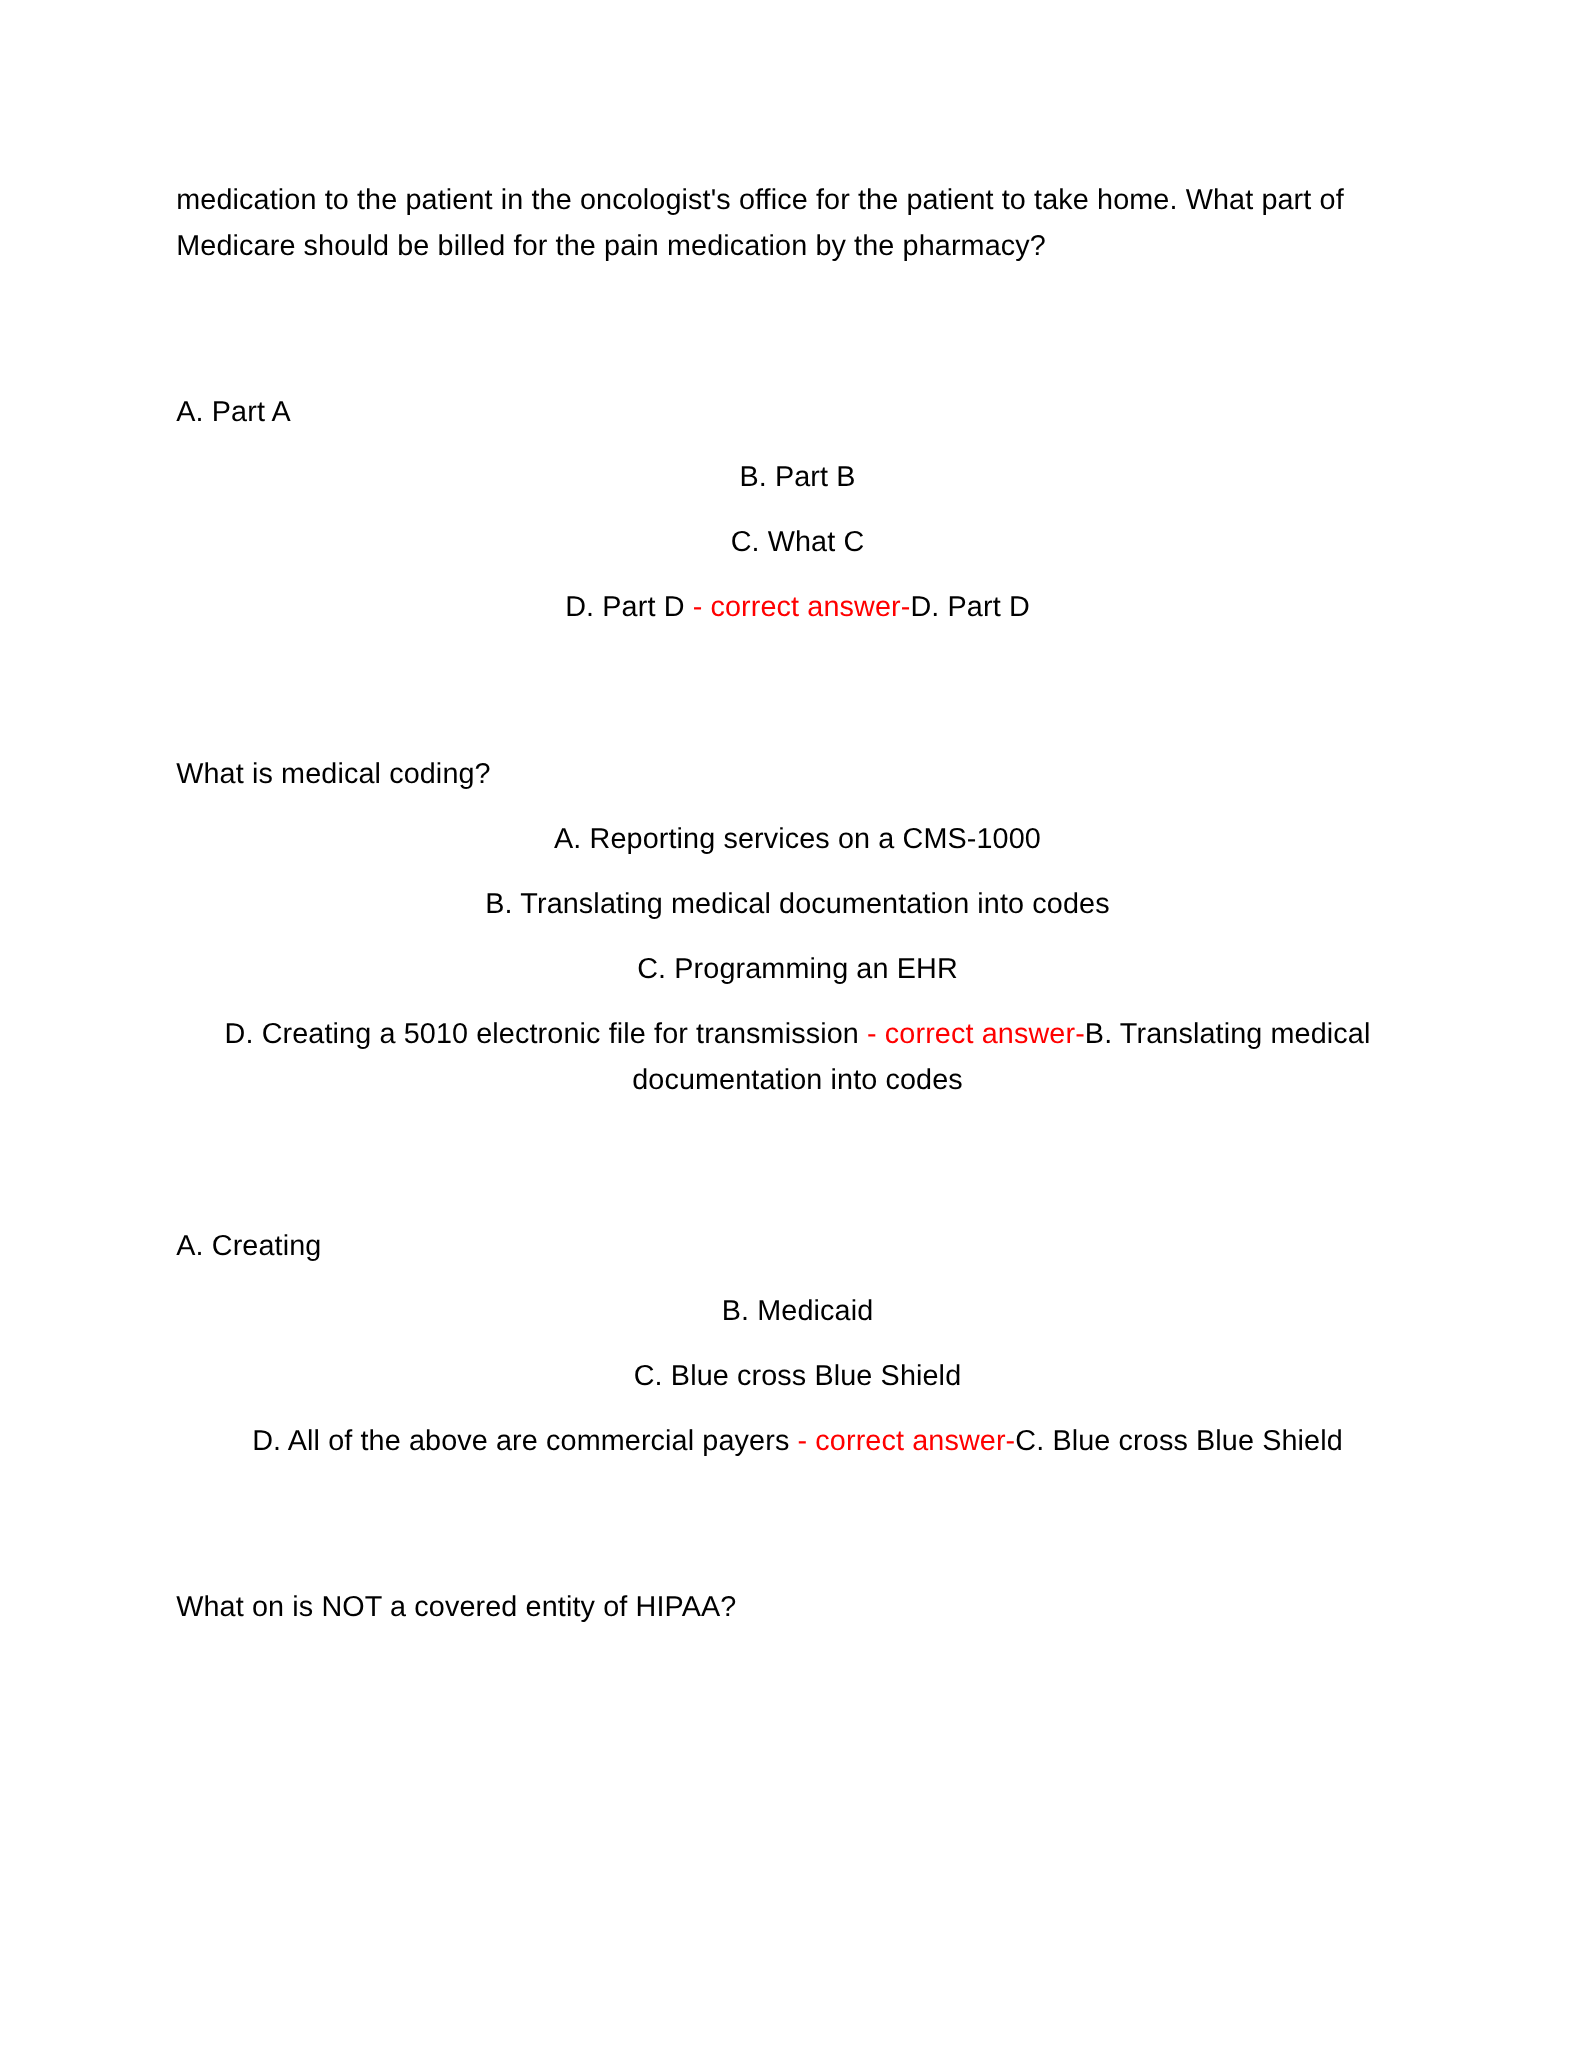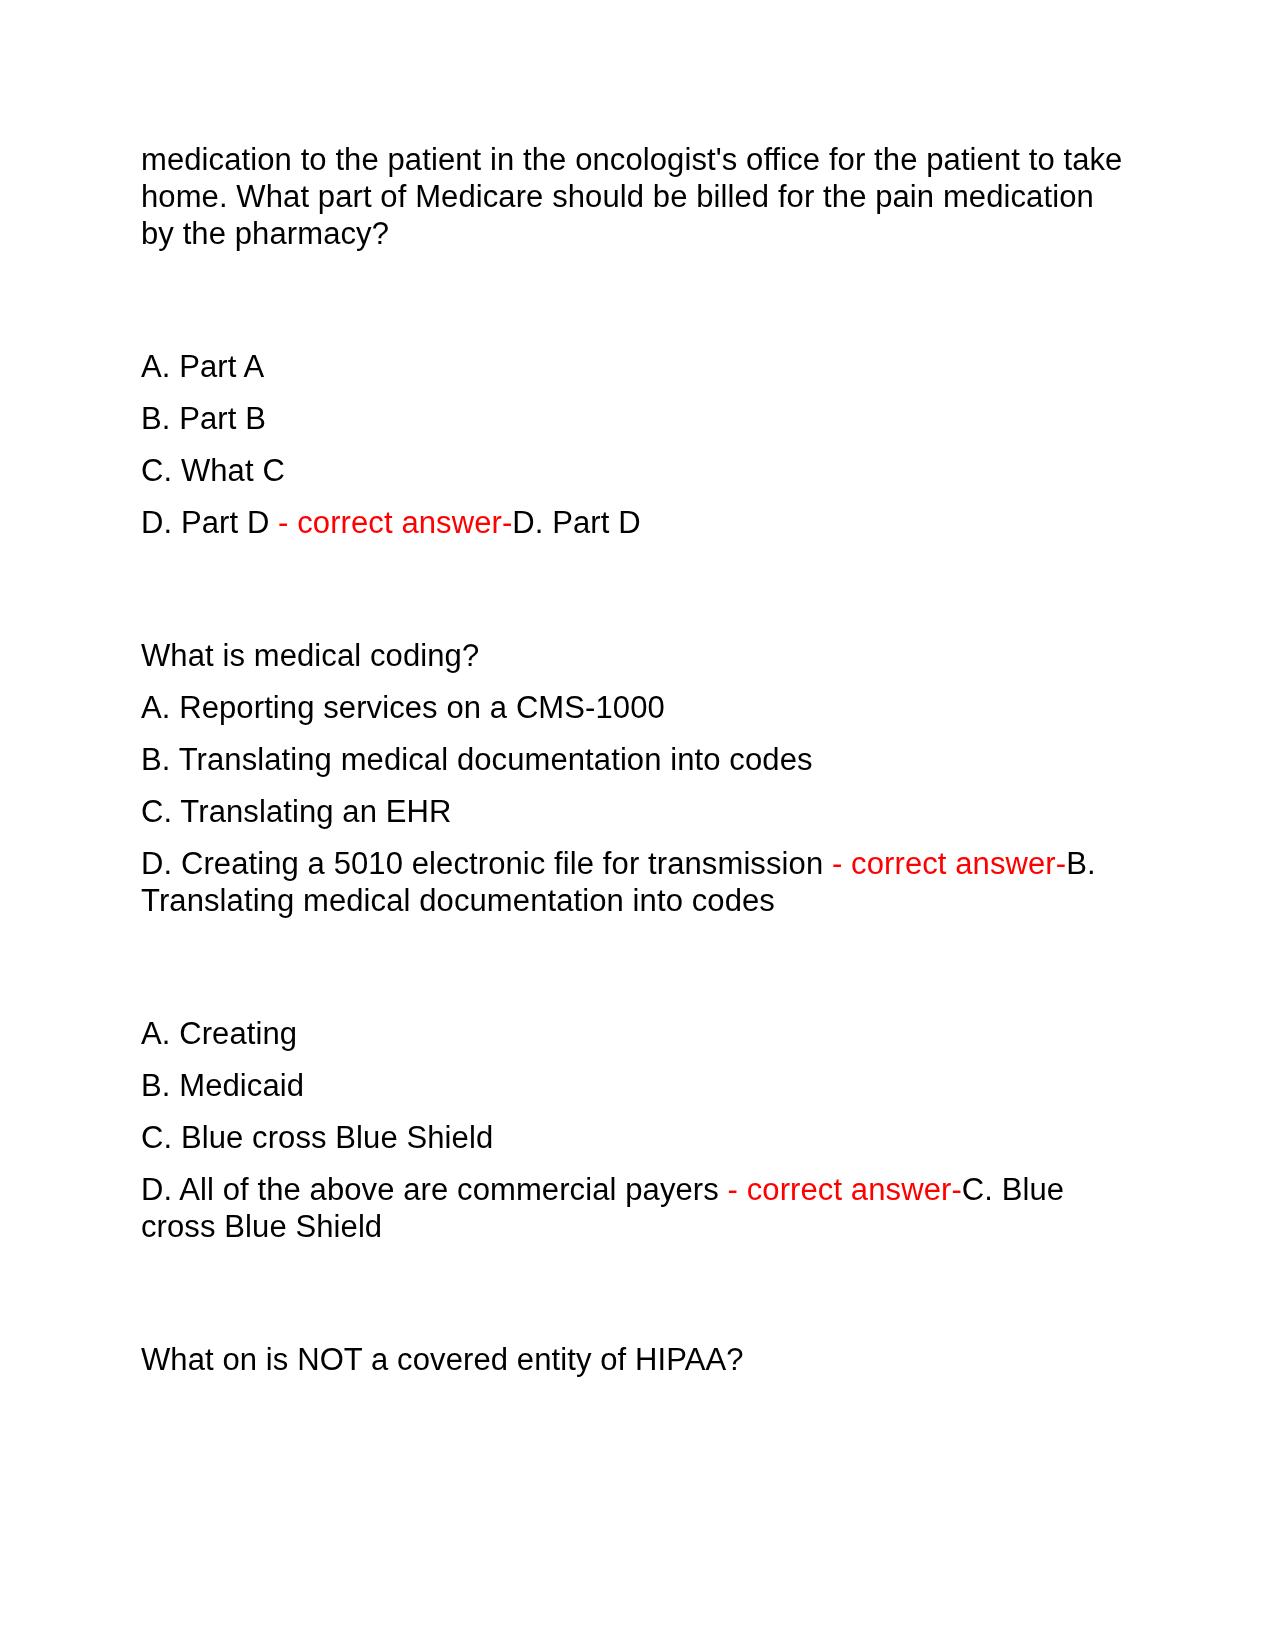--- a/index.html
+++ b/index.html
@@ -12,46 +12,46 @@
     width: 1275px;
     min-height: 1650px;
     margin: 0 auto;
     background: #ffffff;
     box-sizing: border-box;
     padding: 141px 140px 60px 141px;
     font-family: "Liberation Sans", "DejaVu Sans", sans-serif;
     color: #000000;
   }
   .doc-block {
-    font-size: 31px;
+    font-size: 23px;
     line-height: 37px;
     margin: 0;
     padding: 0;
     letter-spacing: 0.1px;
   }
   .doc-block.gap-none { margin-top: 0; }
-  .doc-block.gap-normal { margin-top: 15px; }
+  .doc-block.gap-normal { margin-top: 15px; text-align: center; }
   .doc-block.gap-large { margin-top: 96px; }
   .seg-default { color: #000000; }
   .seg-highlight {  }
 </style>
 </head>
 <body>
 
 <div class="page">
   <div id="doc">
       <p class="doc-block gap-none"><span class="seg-default">medication to the patient in the oncologist's office for the patient to take home. What part of Medicare should be billed for the pain medication by the pharmacy?</span></p>
       <p class="doc-block gap-large"><span class="seg-default">A. Part A</span></p>
       <p class="doc-block gap-normal"><span class="seg-default">B. Part B</span></p>
       <p class="doc-block gap-normal"><span class="seg-default">C. What C</span></p>
       <p class="doc-block gap-normal"><span class="seg-default">D. Part D </span><span class="seg-highlight" style="color: rgb(255, 0, 0);">- correct answer-</span><span class="seg-default">D. Part D</span></p>
       <p class="doc-block gap-large"><span class="seg-default">What is medical coding?</span></p>
       <p class="doc-block gap-normal"><span class="seg-default">A. Reporting services on a CMS-1000</span></p>
       <p class="doc-block gap-normal"><span class="seg-default">B. Translating medical documentation into codes</span></p>
-      <p class="doc-block gap-normal"><span class="seg-default">C. Translating an EHR</span></p>
+      <p class="doc-block gap-normal"><span class="seg-default">C. Programming an EHR</span></p>
       <p class="doc-block gap-normal"><span class="seg-default">D. Creating a 5010 electronic file for transmission </span><span class="seg-highlight" style="color: rgb(255, 0, 0);">- correct answer-</span><span class="seg-default">B. Translating medical documentation into codes</span></p>
       <p class="doc-block gap-large"><span class="seg-default">A. Creating</span></p>
       <p class="doc-block gap-normal"><span class="seg-default">B. Medicaid</span></p>
       <p class="doc-block gap-normal"><span class="seg-default">C. Blue cross Blue Shield</span></p>
       <p class="doc-block gap-normal"><span class="seg-default">D. All of the above are commercial payers </span><span class="seg-highlight" style="color: rgb(255, 0, 0);">- correct answer-</span><span class="seg-default">C. Blue cross Blue Shield</span></p>
       <p class="doc-block gap-large"><span class="seg-default">What on is NOT a covered entity of HIPAA?</span></p>
     </div>
 </div>
 
 </body></html>

